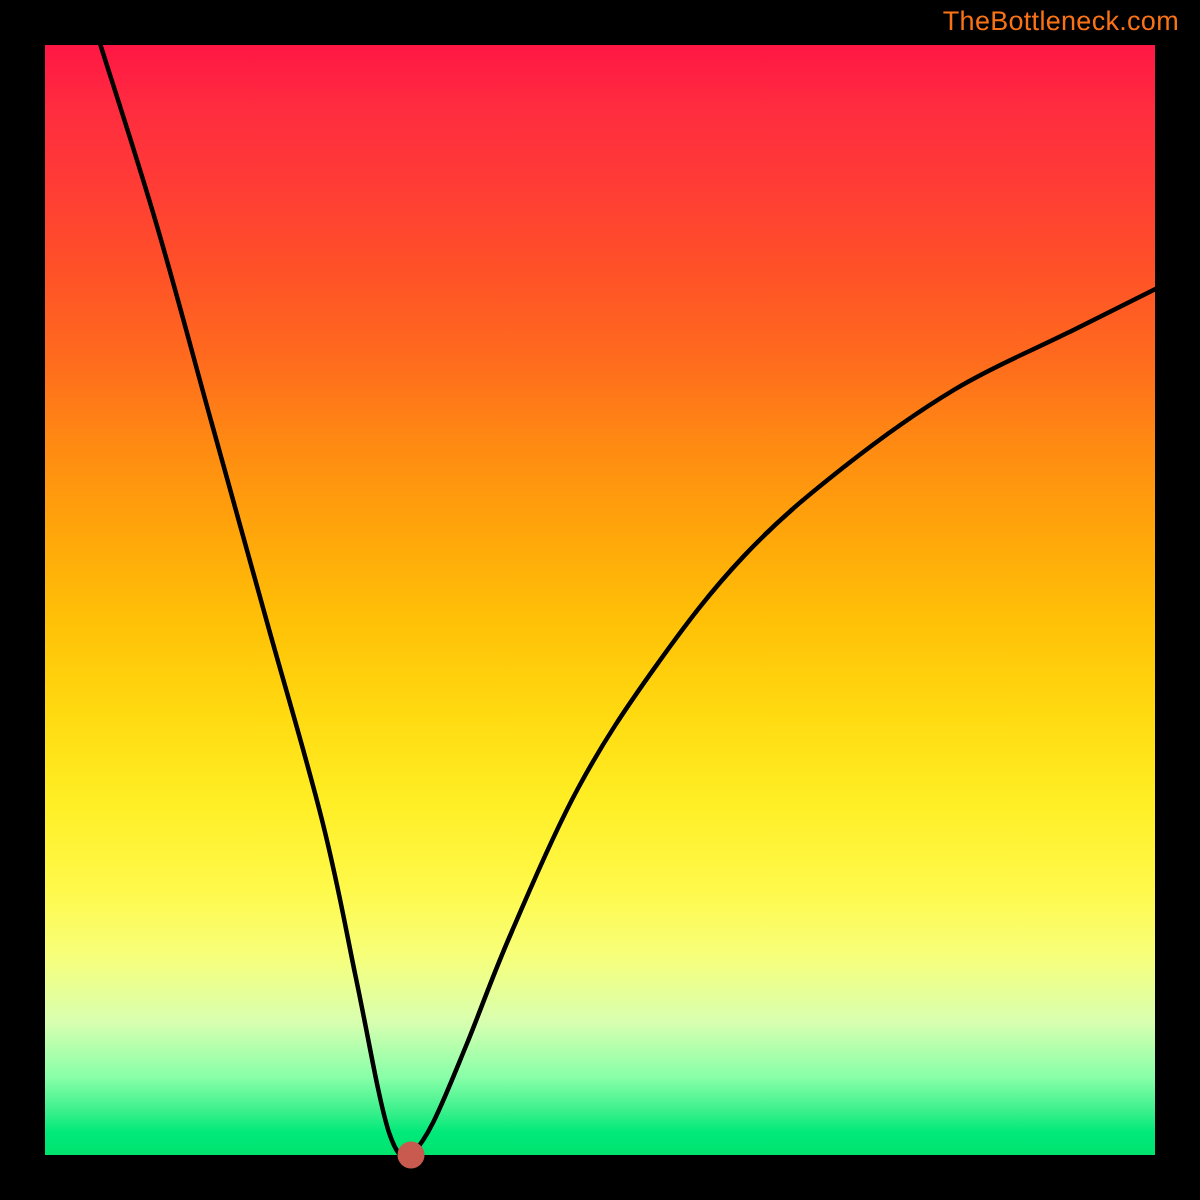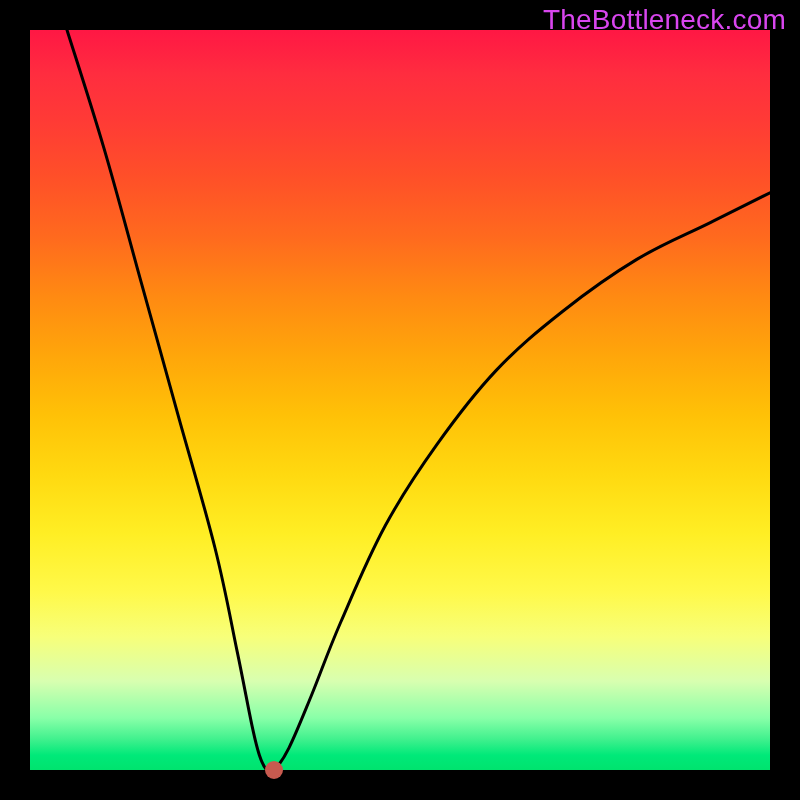--- a/index.html
+++ b/index.html
@@ -9,22 +9,22 @@
     height: 800px;
     background: #000;
     font-family: Arial, Helvetica, sans-serif;
     position: relative;
     overflow: hidden;
   }
   .watermark {
     position: absolute;
     top: 4px;
     right: 14px;
-    color: #d946ef;
-    font-size: 28px;
+    color: #f97316;
+    font-size: 18px;
     font-weight: 500;
     z-index: 3;
     letter-spacing: 0.2px;
   }
   .outer-frame {
     position: absolute;
     left: 0;
     top: 0;
     width: 800px;
     height: 800px;

